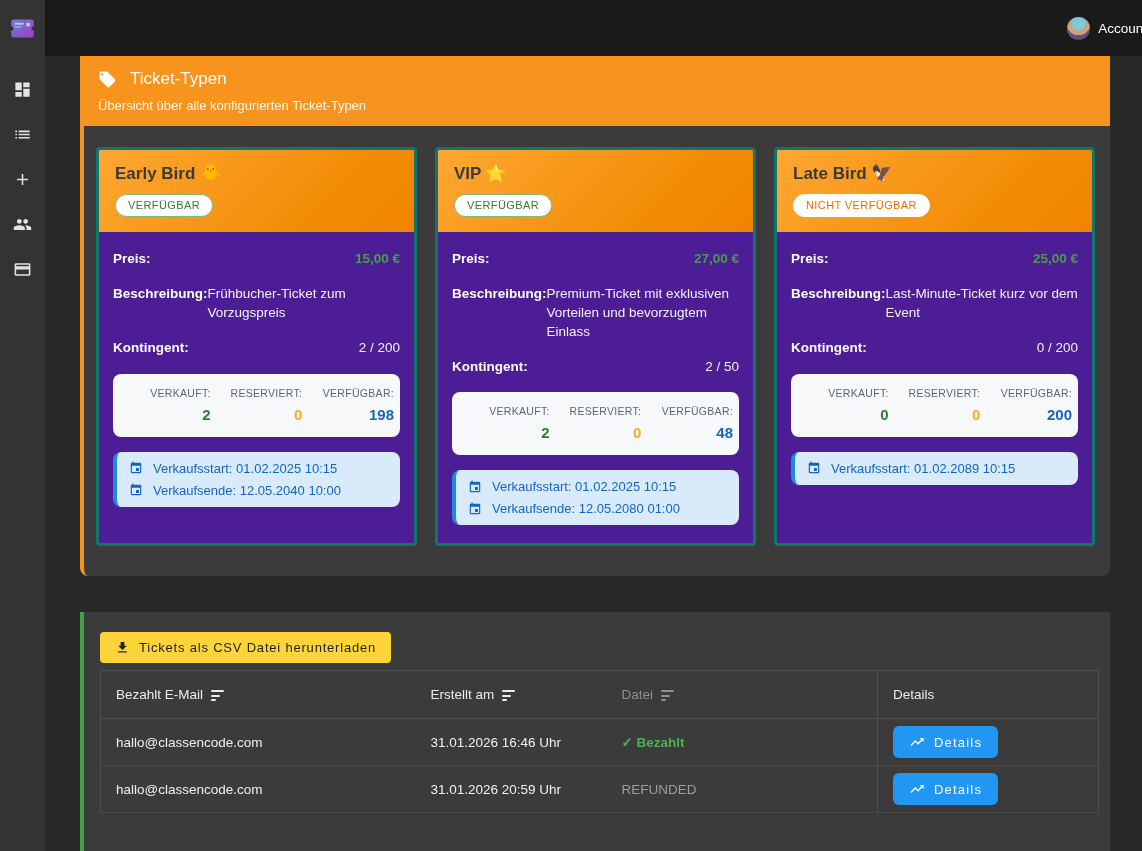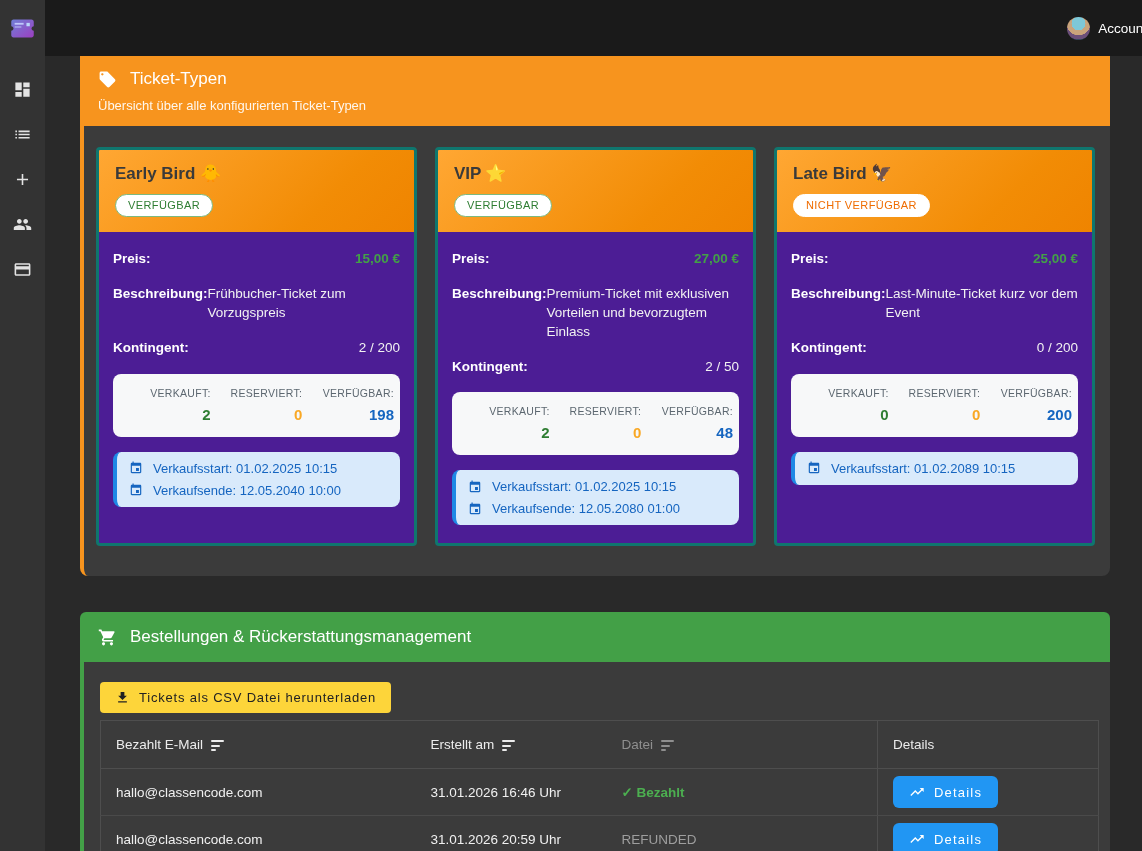--- a/index.html
+++ b/index.html
@@ -294,28 +294,20 @@
                 <span>Verkaufsstart: 01.02.2089 10:15</span>
               </div>
           </div>
         </div>
       </article>
 
     </div>
   </section>
 
   <section class="panel panel-green">
-    <div class="panel-head green">
-      <div class="head-row">
-        <svg viewBox="0 0 24 24">
-            <path d="M7 18c-1.1 0-1.99.9-1.99 2S5.9 22 7 22s2-.9 2-2-.9-2-2-2zM1 2v2h2l3.6 7.59-1.35 2.45c-.16.28-.25.61-.25.96 0 1.1.9 2 2 2h12v-2H7.42c-.14 0-.25-.11-.25-.25l.03-.12.9-1.63h7.45c.75 0 1.41-.41 1.75-1.03l3.58-6.49c.08-.14.12-.31.12-.48 0-.55-.45-1-1-1H5.21l-.94-2H1zm16 16c-1.1 0-1.99.9-1.99 2s.89 2 1.99 2 2-.9 2-2-.9-2-2-2z"></path>
-          </svg>
-        <h2>Bestellungen &amp; Rückerstattungsmanagement</h2>
-      </div>
-    </div>
 
     <div class="panel-body orders-body">
       <button class="btn-csv">
         <svg viewBox="0 0 24 24">
             <path d="M19 9h-4V3H9v6H5l7 7 7-7zM5 18v2h14v-2H5z"></path>
           </svg>
         <span>Tickets als CSV Datei herunterladen</span>
       </button>
 
       <table class="orders-table">

